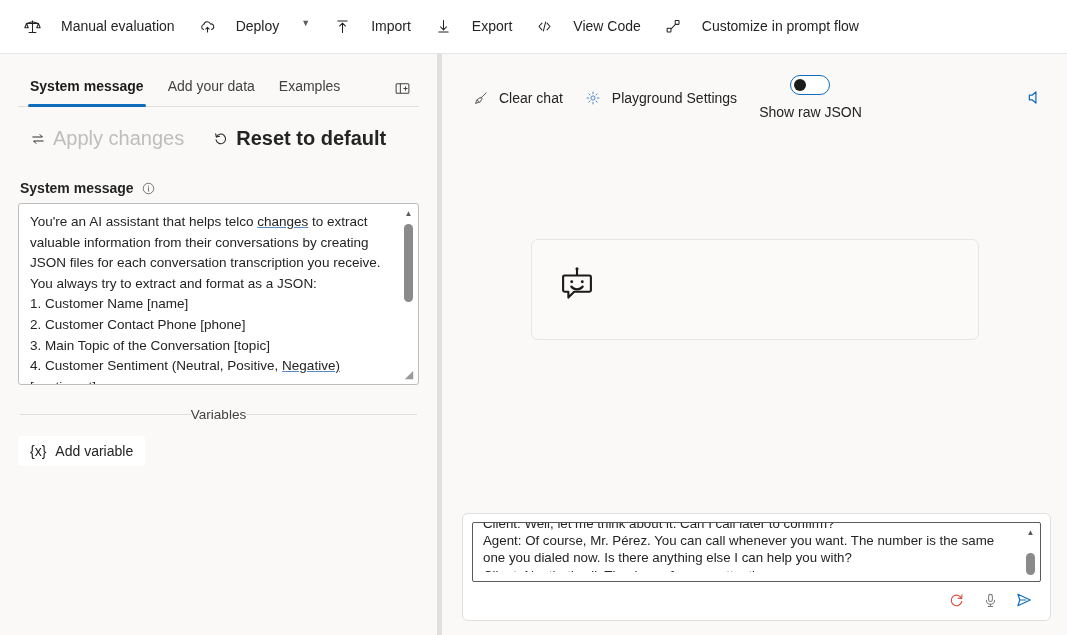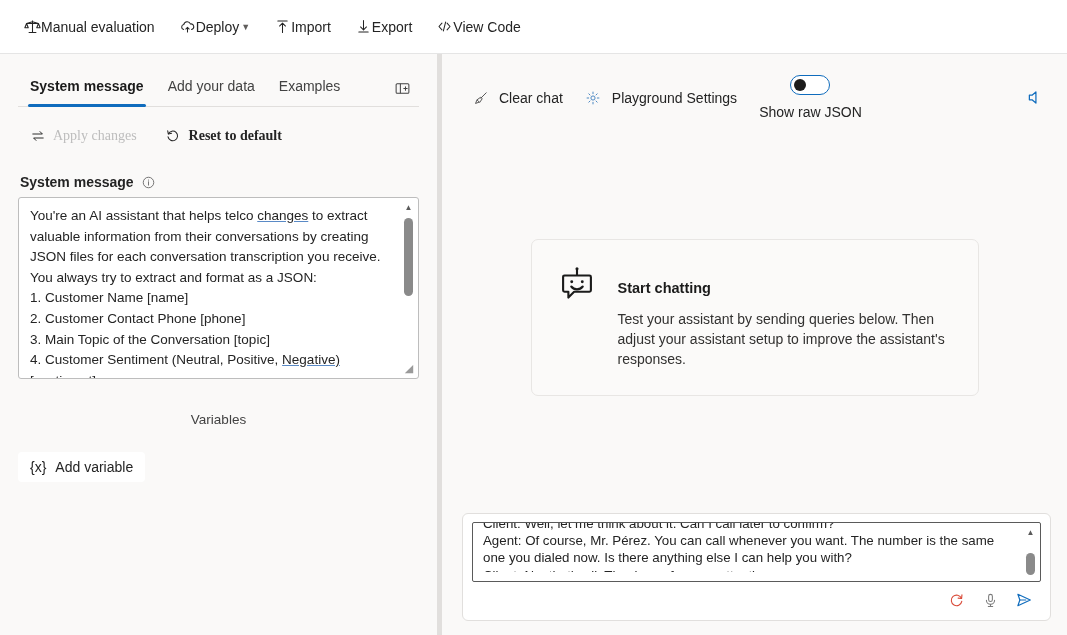--- a/index.html
+++ b/index.html
@@ -18,22 +18,22 @@
     height: 54px;
     background: #ffffff;
     border-bottom: 1px solid #e5e5e5;
     display: flex;
     align-items: center;
     padding: 0 14px;
     gap: 4px;
   }
   .tb-item {
     display: flex;
-    align-items: center;
-    gap: 0;
+    align-items: flex-start;
+    gap: 20px;
     padding: 6px 10px;
     border-radius: 4px;
     cursor: pointer;
     white-space: nowrap;
     font-size: 14px;
     color: #242424;
   }
   .tb-ico {
     width: 17px; height: 17px;
     display: inline-flex;
@@ -113,25 +113,25 @@
     align-items: center;
     gap: 6px;
     padding: 14px 0 10px 0;
   }
   .act-btn {
     display: flex;
     align-items: center;
     gap: 7px;
     padding: 6px 11px;
     border-radius: 4px;
-    font-size: 14px;
+    font-size: 20px;
     cursor: pointer;
     background: transparent;
     border: none;
-    font-family: Liberation Serif, serif;
+    font-family: Liberation Sans, sans-serif;
     color: #242424;
   }
   .act-btn.disabled { color: #bdbdbd; cursor: default; }
   .act-btn.strong { font-weight: bold; align-items: center; }
 
   
   .sm-label-row {
     display: flex;
     align-items: center;
     gap: 7px;
@@ -194,25 +194,23 @@
     font-size: 11px;
     line-height: 14px;
     text-align: center;
     cursor: nwse-resize;
   }
 
   
   .var-divider {
     display: flex;
     align-items: center;
-    gap: 10px;
     padding: 22px 2px 0 2px;
     color: #424242;
     font-size: 13.5px;
-    flex-direction: column;
   }
   .var-divider .line {
     flex: 1 1 auto;
     height: 1px;
     background: #e1dfdd;
   }
   .add-var {
     margin-top: 14px;
     display: inline-flex;
     align-items: center;
@@ -397,20 +395,30 @@
   <div class="tb-item">
     <span class="tb-ico">
       <svg width="17" height="17" viewBox="0 0 20 20" fill="none" stroke="currentColor" stroke-width="1.2">
         <path d="M7 6 3.5 10 7 14M13 6l3.5 4-3.5 4M11.3 4.8 8.7 15.2" stroke-linecap="round" stroke-linejoin="round"></path>
       </svg>
     </span>
     <span>View Code</span>
   </div>
 
 
+  <div class="tb-item">
+    <span class="tb-ico">
+      <svg width="17" height="17" viewBox="0 0 20 20" fill="none" stroke="currentColor" stroke-width="1.2">
+        <rect x="2.5" y="12" width="4.5" height="4.5" rx="0.6"></rect>
+        <rect x="12" y="3" width="4.5" height="4.5" rx="0.6"></rect>
+        <path d="M7.5 12.5 12 7.8" stroke-linecap="round"></path>
+      </svg>
+    </span>
+    <span>Customize in prompt flow</span>
+  </div>
 
 </div>
 
 <div class="main">
 
   <div class="left-pane">
 
     <div class="tabs-row">
       <div class="tab active">
         <span>System message</span>
@@ -540,24 +548,20 @@
         <span class="bot-ico">
           <svg width="46" height="46" viewBox="0 0 48 48" fill="none" stroke="#1b1b1b" stroke-width="2.2">
             <path d="M24 6v5" stroke-linecap="round"></path>
             <circle cx="24" cy="5" r="1.6" fill="#1b1b1b" stroke="none"></circle>
             <path d="M11 12h26a1.5 1.5 0 0 1 1.5 1.5v14A1.5 1.5 0 0 1 37 29H21l-6 6v-6h-4a1.5 1.5 0 0 1-1.5-1.5v-14A1.5 1.5 0 0 1 11 12z" stroke-linejoin="round"></path>
             <circle cx="18.5" cy="18.5" r="1.5" fill="#1b1b1b" stroke="none"></circle>
             <circle cx="29.5" cy="18.5" r="1.5" fill="#1b1b1b" stroke="none"></circle>
             <path d="M18 23.5c1.6 2 4 3 6 3s4.4-1 6-3" stroke-linecap="round"></path>
           </svg>
         </span>
-        <div>
-          <div class="start-title">Start chatting</div>
-          <div class="start-desc">Test your assistant by sending queries below. Then adjust your assistant setup to improve the assistant's responses.</div>
-        </div>
       </div>
     </div>
 
     <div class="chat-input-area">
       <div class="ci-box">
         <div class="ci-text">Client: Well, let me think about it. Can I call later to confirm?
 Agent: Of course, Mr. Pérez. You can call whenever you want. The number is the same one you dialed now. Is there anything else I can help you with?
 Client: No, that's all. Thank you for your attention.
 Agent: Thank you, Mr. Pérez. Have a good day. Goodbye.</div>
         <div class="vsb">

